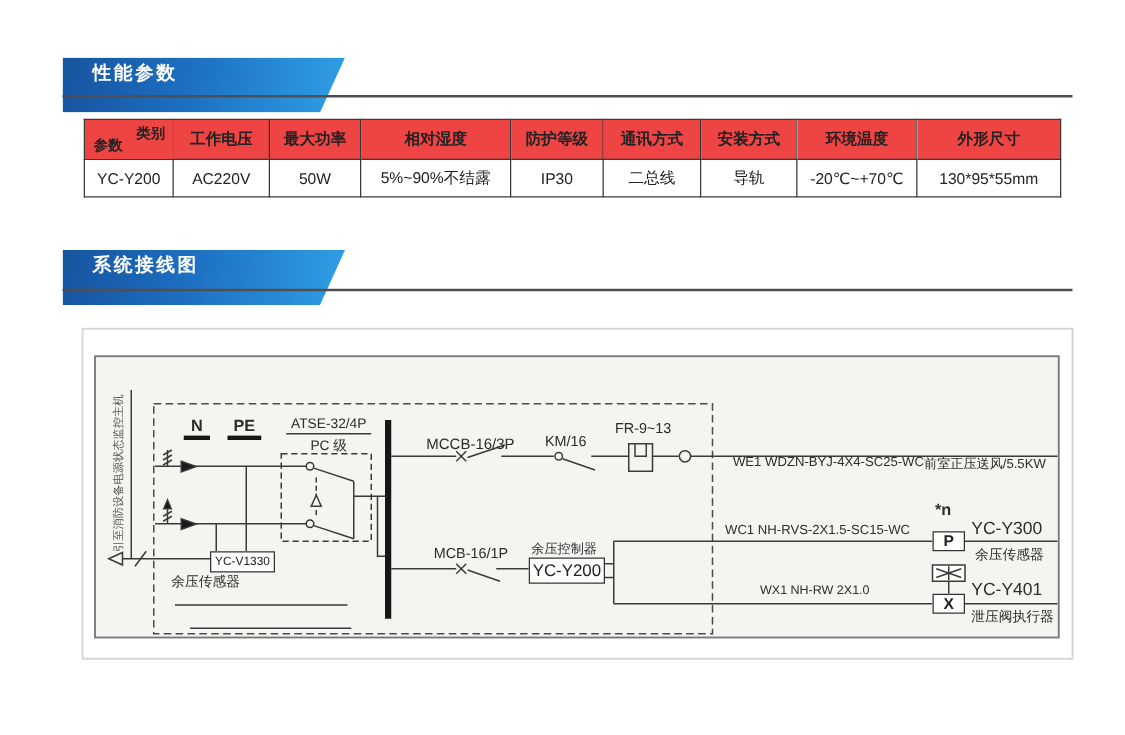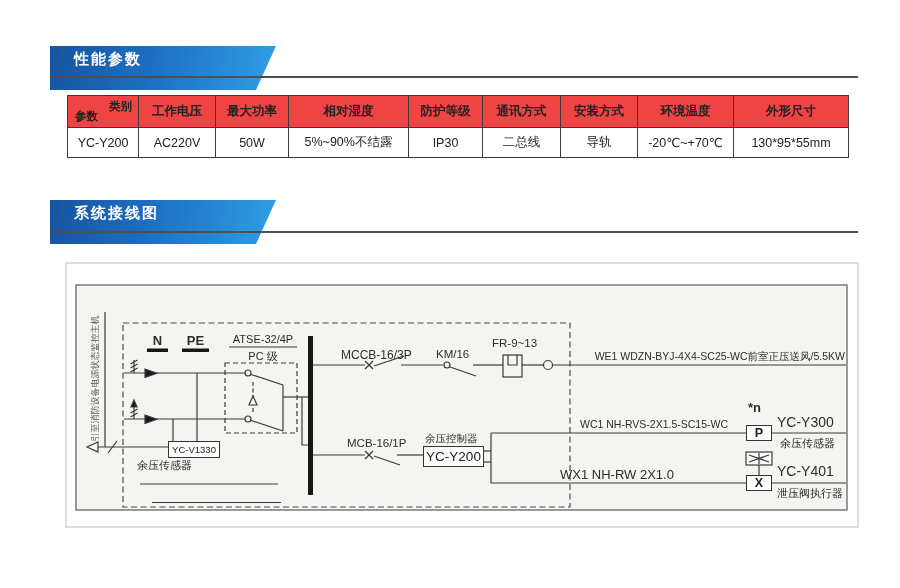--- a/index.html
+++ b/index.html
@@ -175,32 +175,32 @@
   </svg>
 
   <div class="dg" style="left:25px;top:372px;width:140px;font-size:9px;color:#555;text-align:center;transform:rotate(-90deg);">引至消防设备电源状态监控主机</div>
   <div class="dg" style="left:147px;top:333px;width:21px;font-size:13px;font-weight:bold;text-align:center;">N</div>
   <div class="dg" style="left:182px;top:333px;width:27px;font-size:13px;font-weight:bold;text-align:center;">PE</div>
   <div class="dg" style="left:229px;top:333px;width:68px;font-size:11px;text-align:center;">ATSE-32/4P</div>
   <div class="dg" style="left:229px;top:349px;width:68px;font-size:11px;text-align:center;">PC 级</div>
   <div class="dg" style="left:341px;top:348px;font-size:12px;text-align:right;">MCCB-16/3P</div>
   <div class="dg" style="left:436px;top:348px;font-size:11.5px;">KM/16</div>
   <div class="dg" style="left:492px;top:337px;font-size:11.5px;">FR-9~13</div>
-  <div class="dg" style="left:578px;top:350px;width:267px;font-size:10.5px;display:flex;justify-content:flex-end;">
+  <div class="dg" style="left:578px;top:364px;width:267px;font-size:10.5px;display:flex;justify-content:center;">
     <span>WE1 WDZN-BYJ-4X4-SC25-WC</span>
     <span>前室正压送风/5.5KW</span>
   </div>
   <div class="dg" style="left:347px;top:437px;font-size:11.5px;">MCB-16/1P</div>
   <div class="dg" style="left:425px;top:432px;font-size:10.5px;">余压控制器</div>
   <div class="comp-box" style="left:423px;top:446px;width:61px;height:21px;font-size:13.5px;">YC-Y200</div>
   <div class="comp-box" style="left:168px;top:441px;width:52px;height:17px;font-size:9.5px;border-width:1.1px;">YC-V1330</div>
   <div class="dg" style="left:137px;top:458px;font-size:11px;">余压传感器</div>
   <div class="dg" style="left:580px;top:418px;font-size:10.5px;">WC1 NH-RVS-2X1.5-SC15-WC</div>
   <div class="dg" style="left:748px;top:400px;font-size:13px;font-weight:bold;">*n</div>
   <div class="comp-box" style="left:746px;top:425px;width:26px;height:16px;font-size:12.5px;font-weight:bold;border-width:1.3px;">P</div>
   <div class="dg" style="left:777px;top:414px;font-size:14px;">YC-Y300</div>
   <div class="dg" style="left:780px;top:436px;font-size:11px;">余压传感器</div>
-  <div class="dg" style="left:560px;top:467px;font-size:13px;">WX1 NH-RW 2X1.0</div>
+  <div class="dg" style="left:608px;top:467px;font-size:10px;">WX1 NH-RW 2X1.0</div>
   <div class="comp-box" style="left:746px;top:475px;width:26px;height:16px;font-size:12.5px;font-weight:bold;border-width:1.3px;">X</div>
   <div class="dg" style="left:777px;top:463px;font-size:14px;">YC-Y401</div>
   <div class="dg" style="left:777px;top:486px;font-size:11px;">泄压阀执行器</div>
 
 </div>
 
 </body></html>

